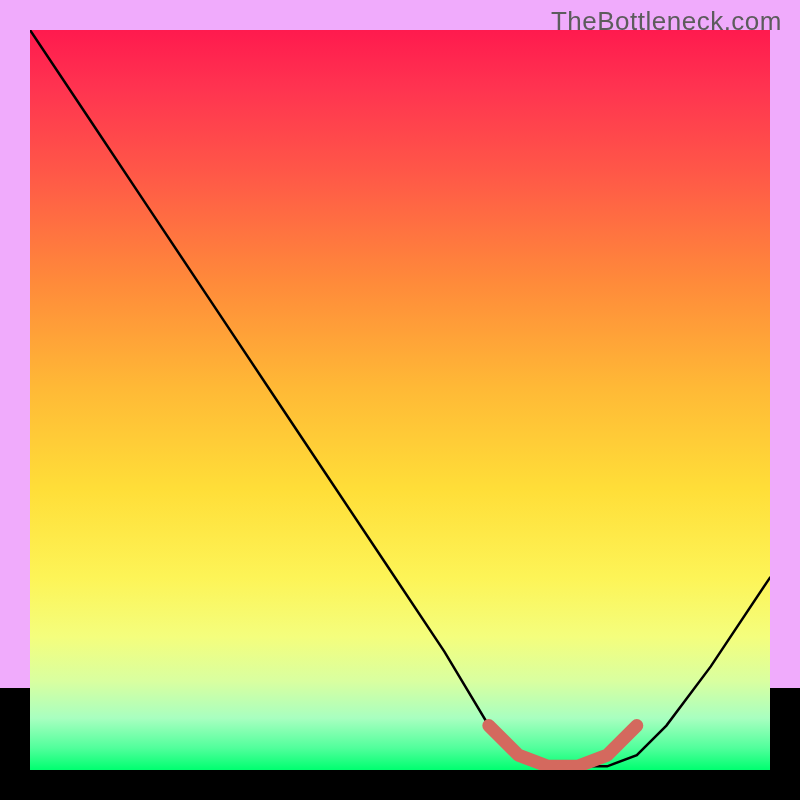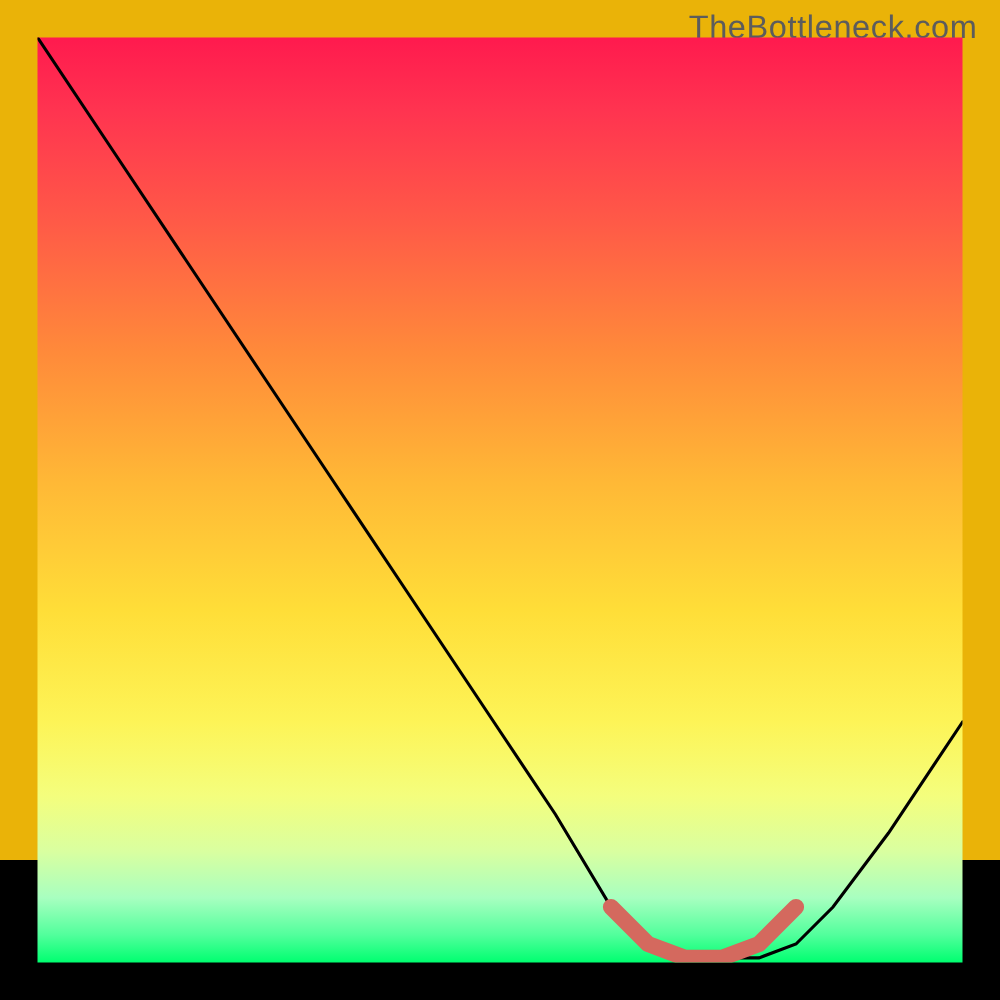--- a/index.html
+++ b/index.html
@@ -8,21 +8,21 @@
   width: 800px;
   height: 800px;
   background: #000;
   overflow: hidden;
   font-family: Arial, Helvetica, sans-serif;
 }
 .frame {
   position: relative;
   width: 800px;
   height: 688px;
-  background: #eab308;
+  background: #f0abfc;
 }
 .watermark {
   position: absolute;
   top: 6px;
   right: 18px;
   color: #5c5c5c;
   font-size: 26px;
   letter-spacing: 0.5px;
 }
 .plot {

